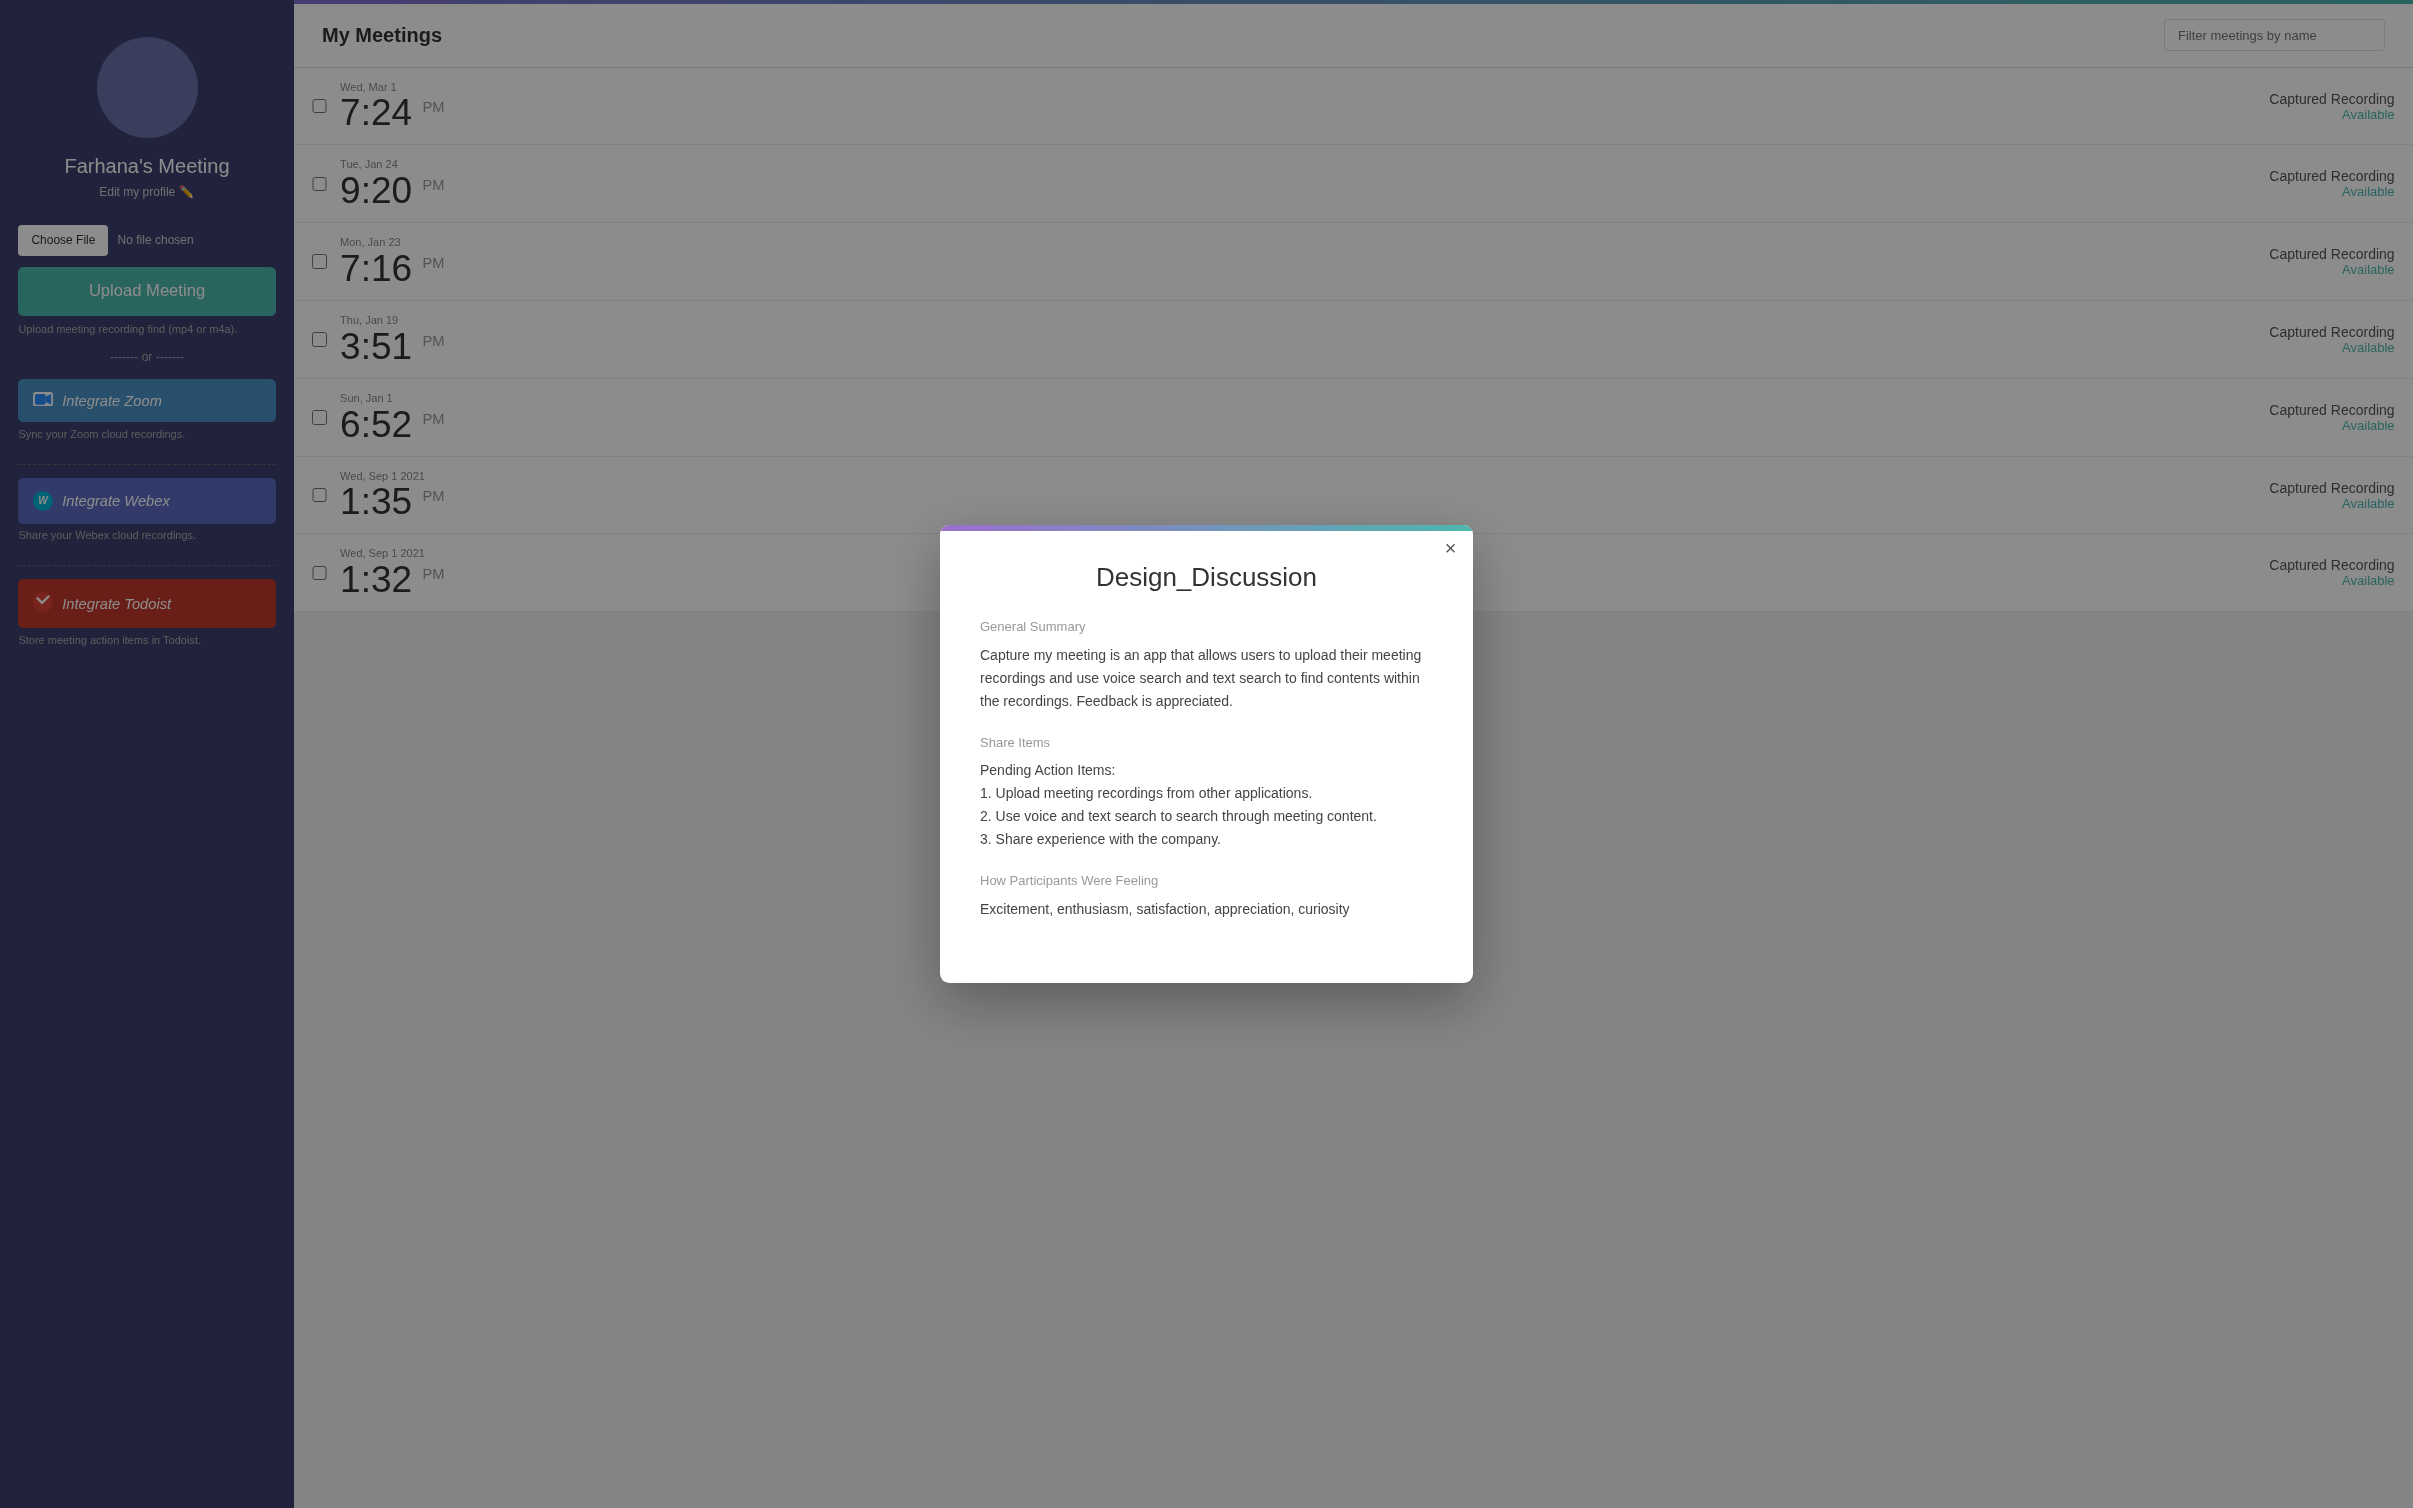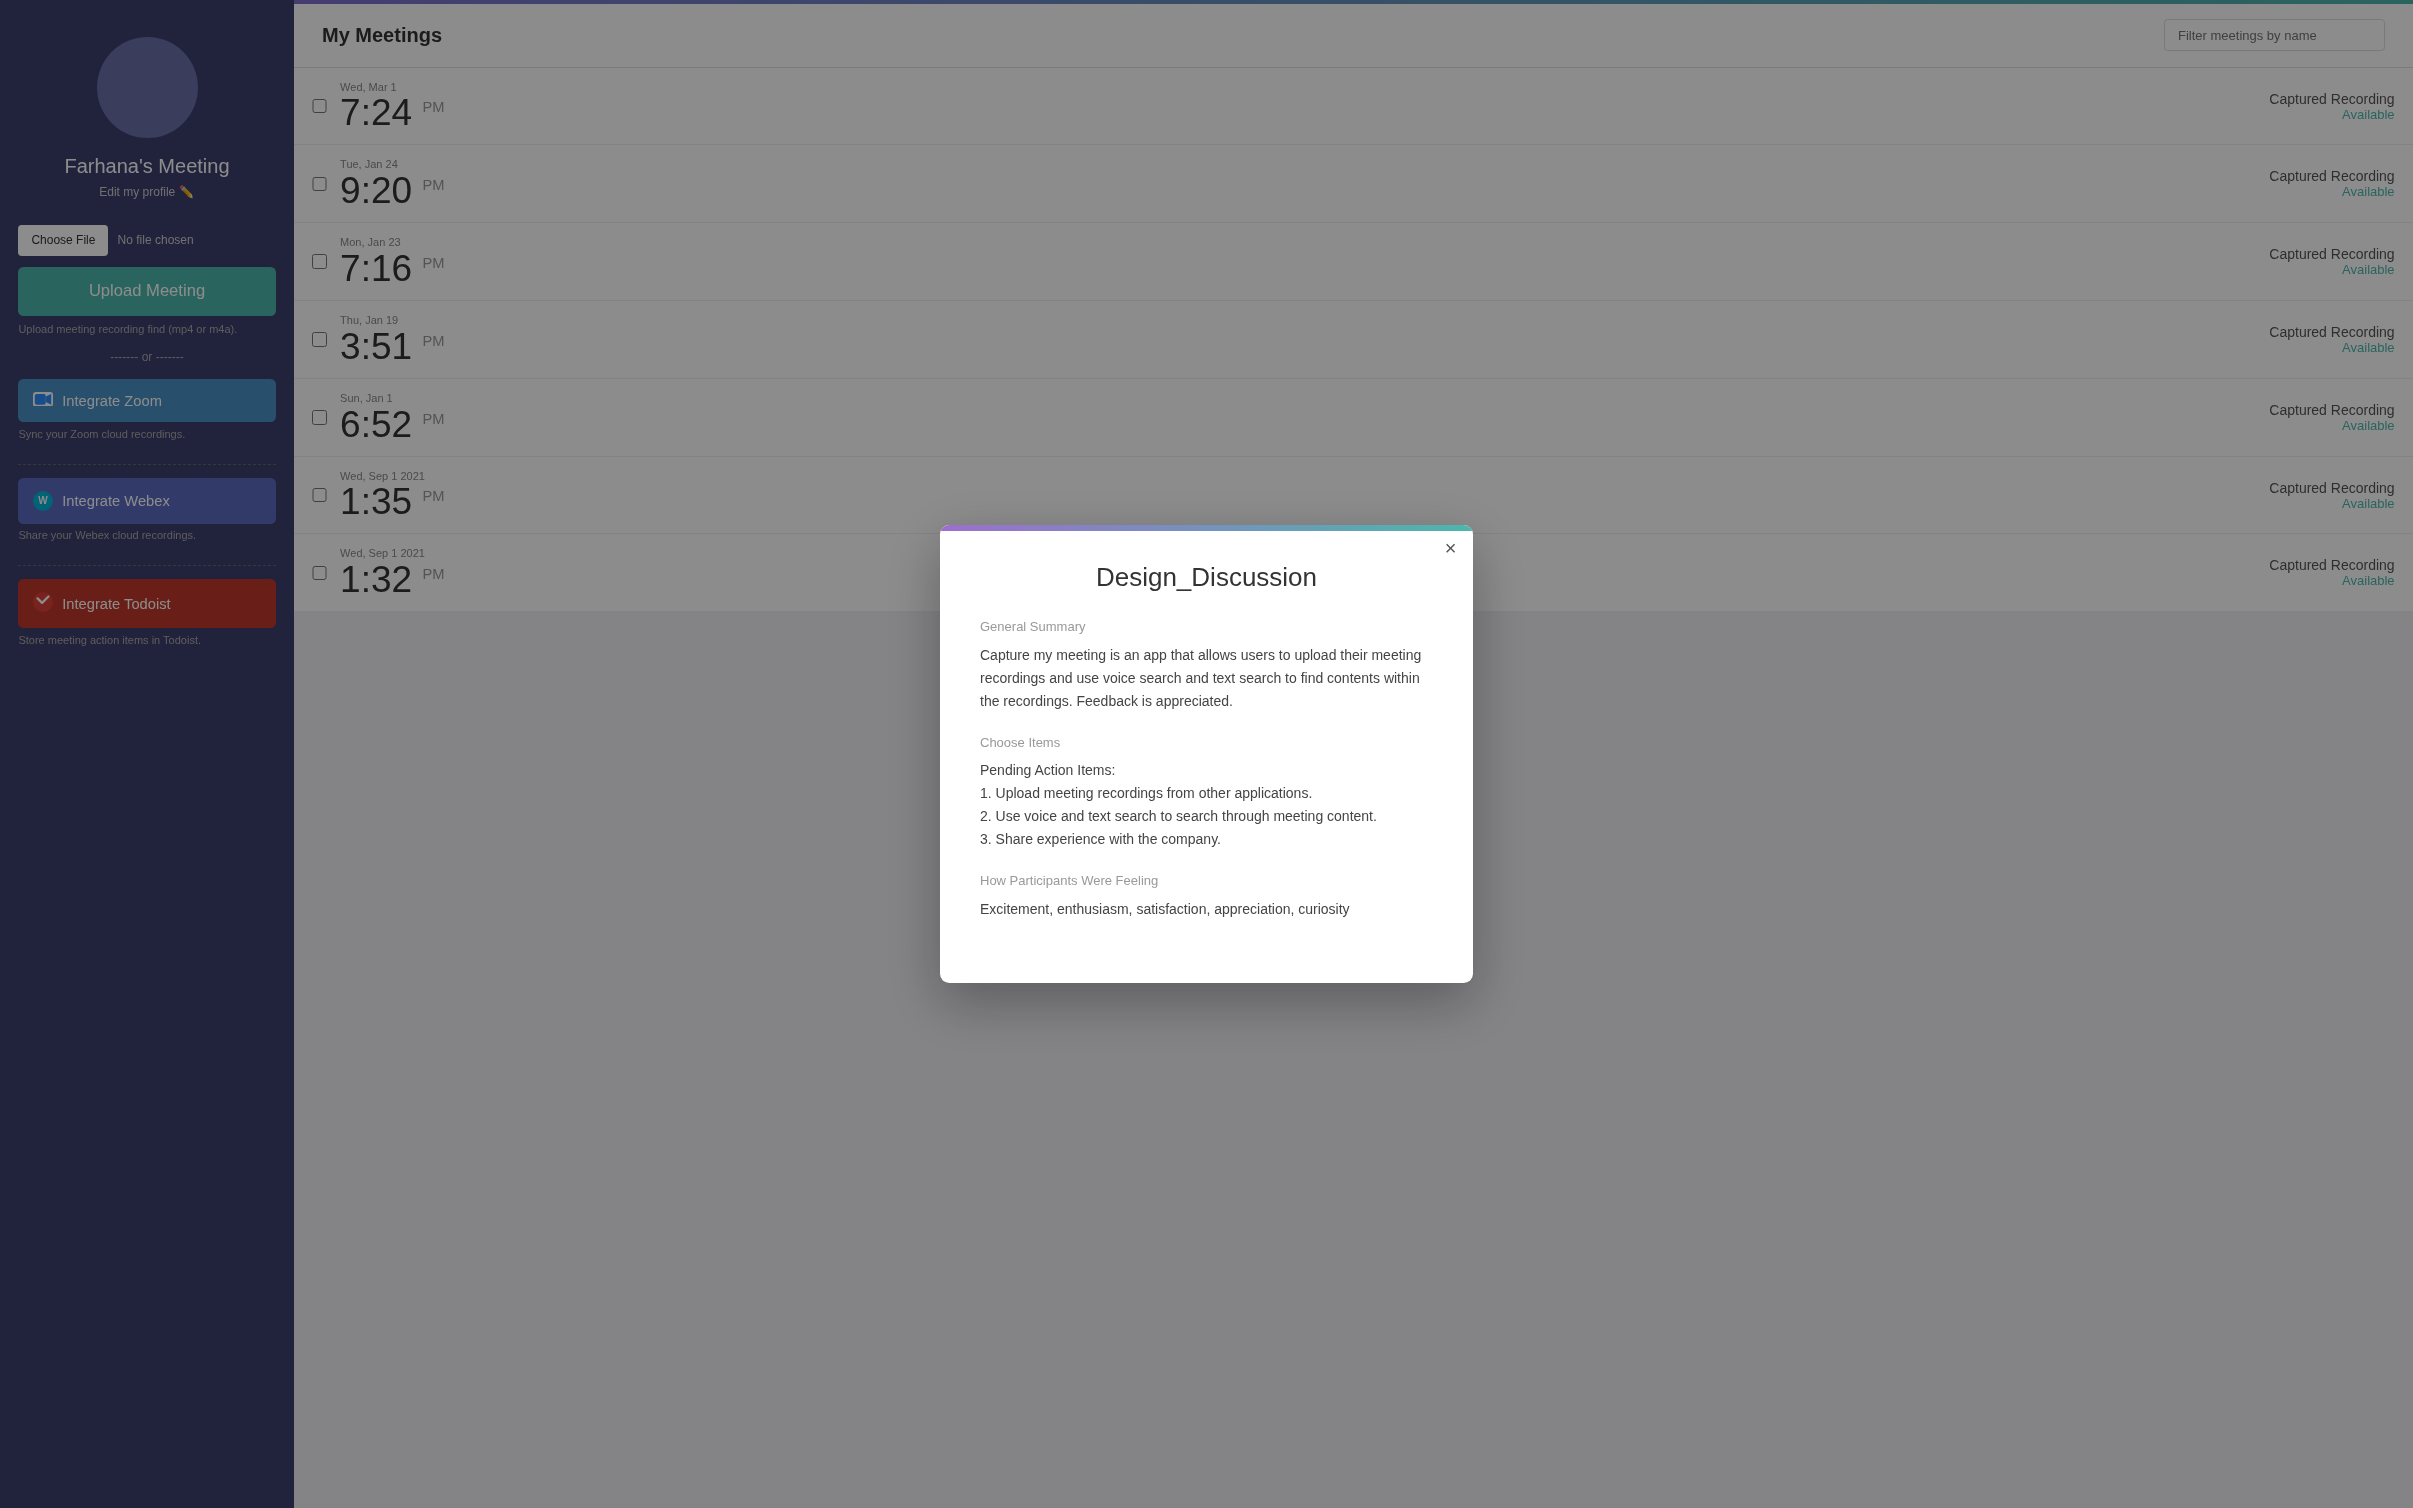--- a/index.html
+++ b/index.html
@@ -101,20 +101,21 @@
       border: none;
       padding: 13px 14.7px;
       font-size: 14.7px;
       border-radius: 5.5px;
       cursor: pointer;
       margin-bottom: 5.5px;
       font-weight: 500;
       display: flex;
       align-items: center;
       gap: 9.2px;
+      font-style: italic;
     }
     .integrate-zoom { background: #4a90c4; }
     .integrate-webex { background: #5a6abf; }
     .integrate-todoist { background: #c0392b; }
     .integrate-hint {
       color: #aaa;
       font-size: 11px;
       margin-bottom: 14.7px;
       width: 100%;
       text-align: left;
@@ -432,20 +433,20 @@
 
 <div class="modal-overlay">
   <div class="modal">
     <div class="modal-top-bar"></div>
     <button class="modal-close">×</button>
     <h2 class="modal-title">Design_Discussion</h2>
 
     <div class="modal-section-title">General Summary</div>
     <div class="modal-body-text">Capture my meeting is an app that allows users to upload their meeting recordings and use voice search and text search to find contents within the recordings. Feedback is appreciated.</div>
 
-    <div class="modal-section-title">Choose Items</div>
+    <div class="modal-section-title">Share Items</div>
     <div class="modal-body-text" id="action-items-text">Pending Action Items:<br>1. Upload meeting recordings from other applications.<br>2. Use voice and text search to search through meeting content.<br>3. Share experience with the company.</div>
 
     <div class="modal-section-title">How Participants Were Feeling</div>
     <div class="modal-body-text">Excitement, enthusiasm, satisfaction, appreciation, curiosity</div>
   </div>
 </div>
 
 
 </body></html>

